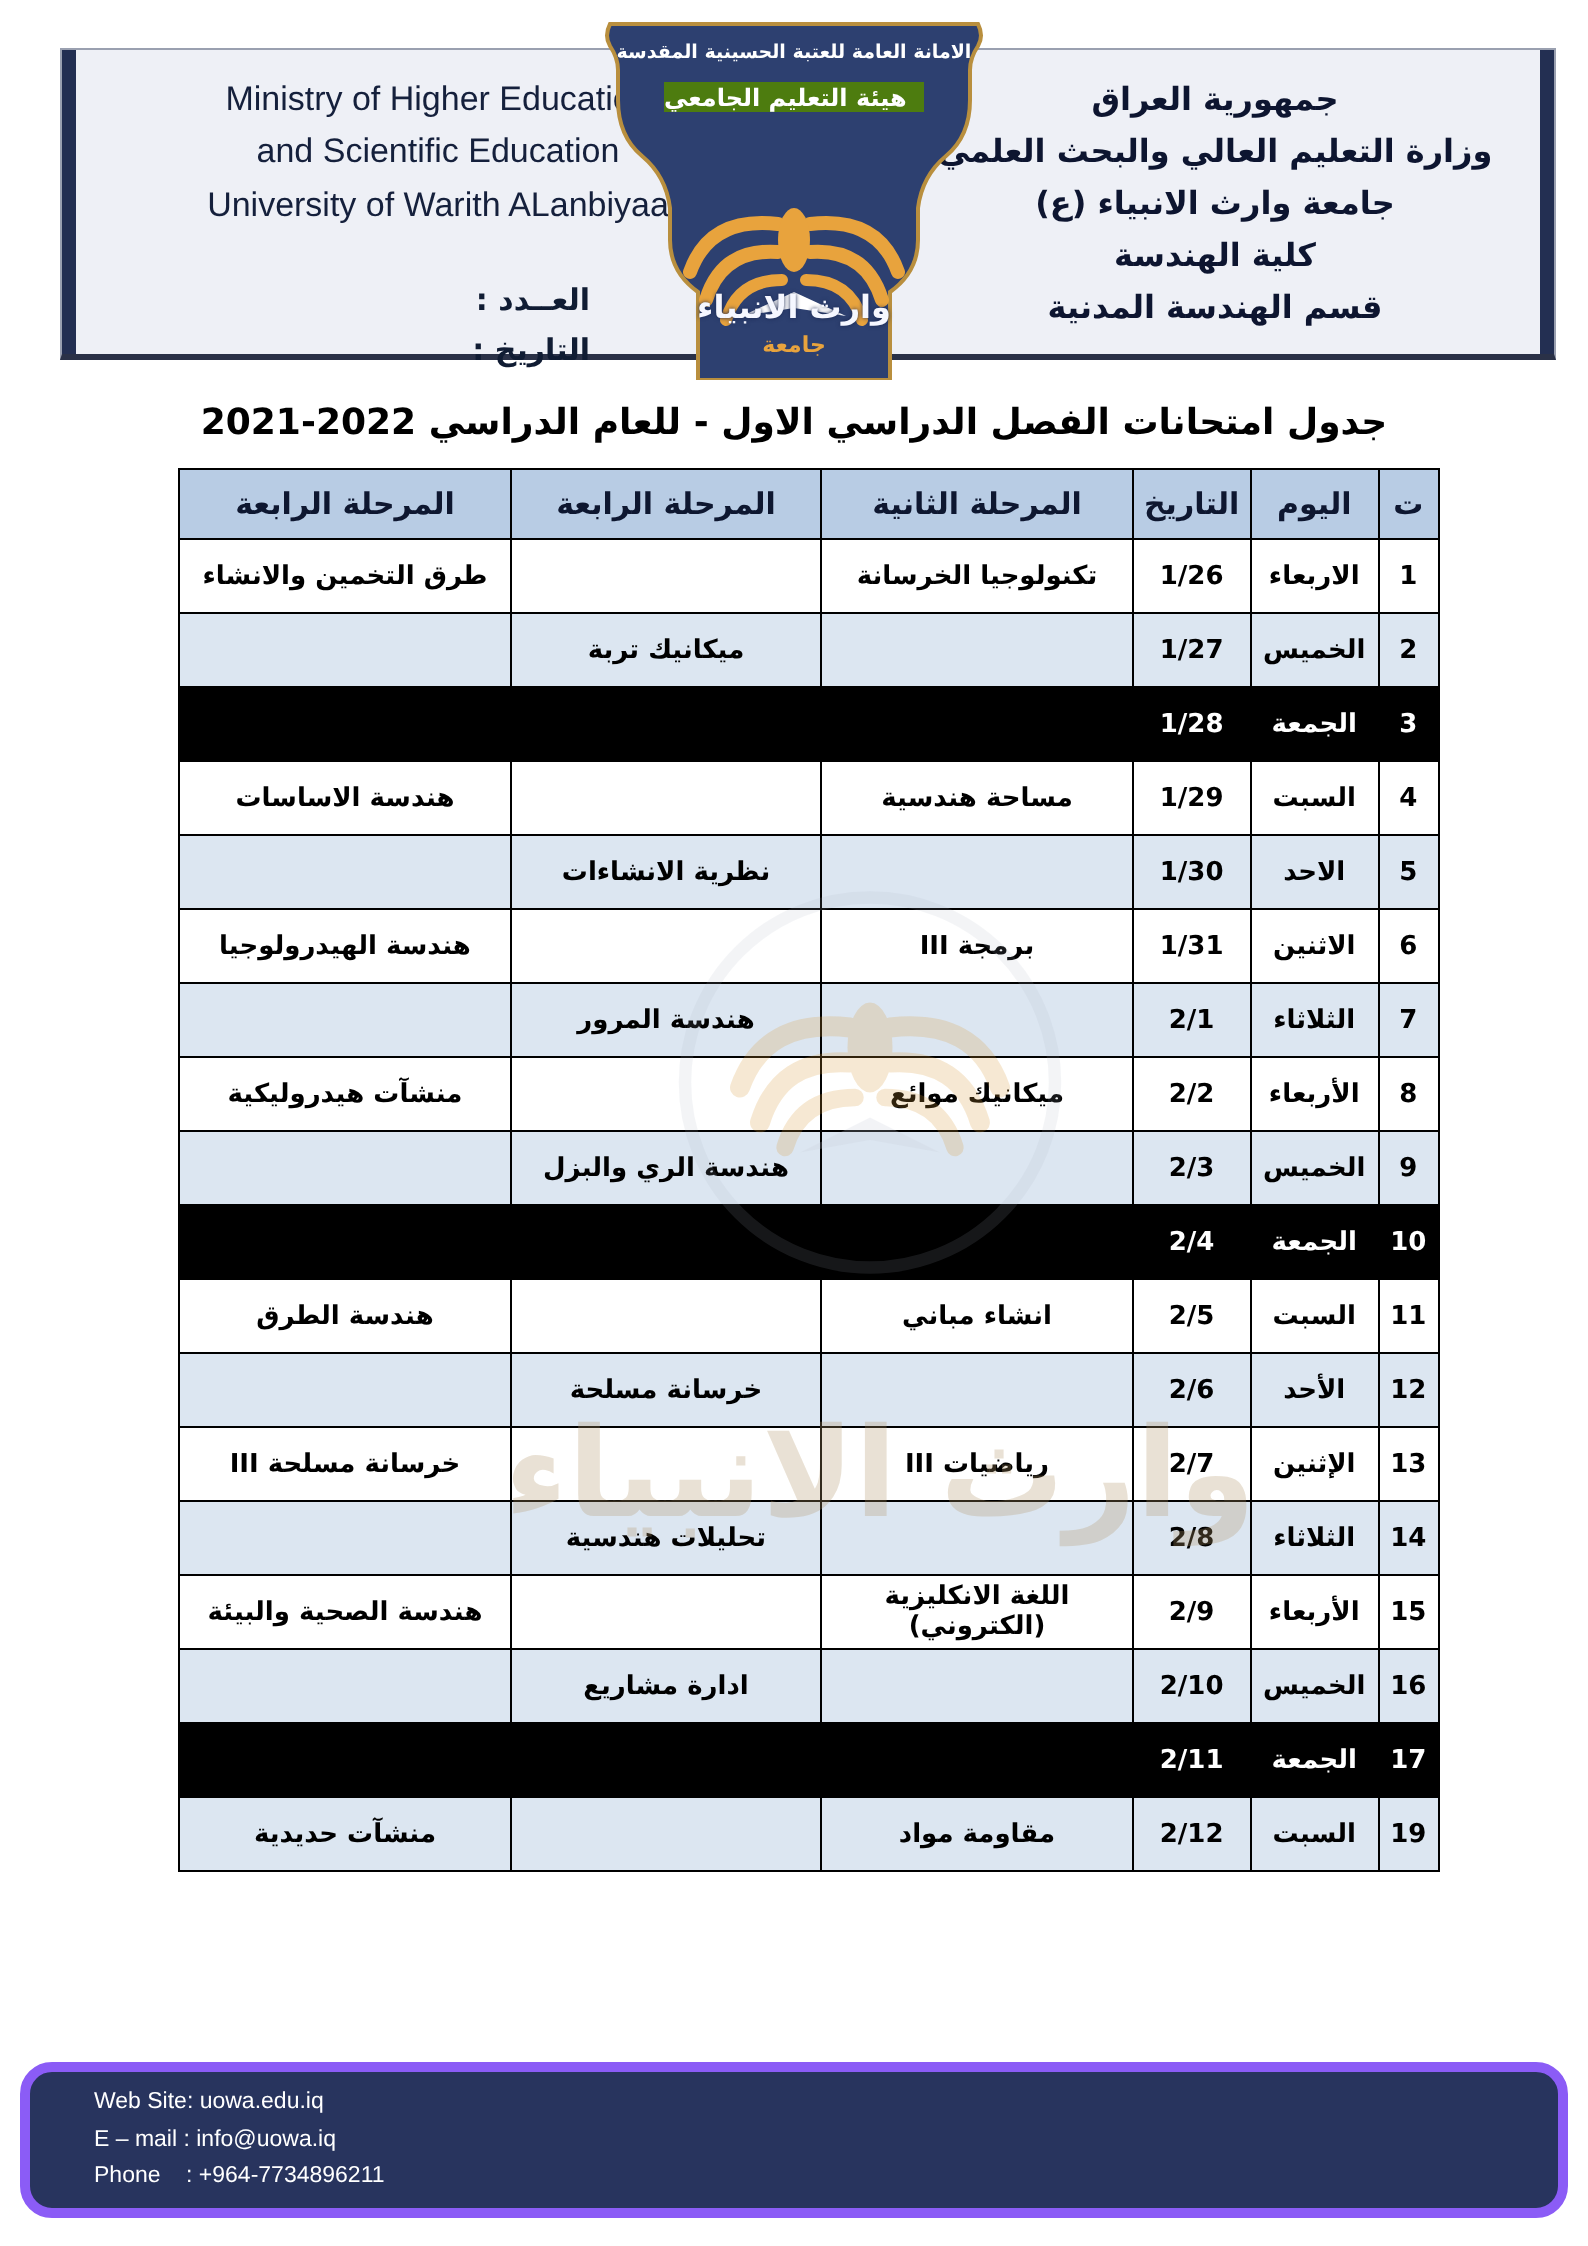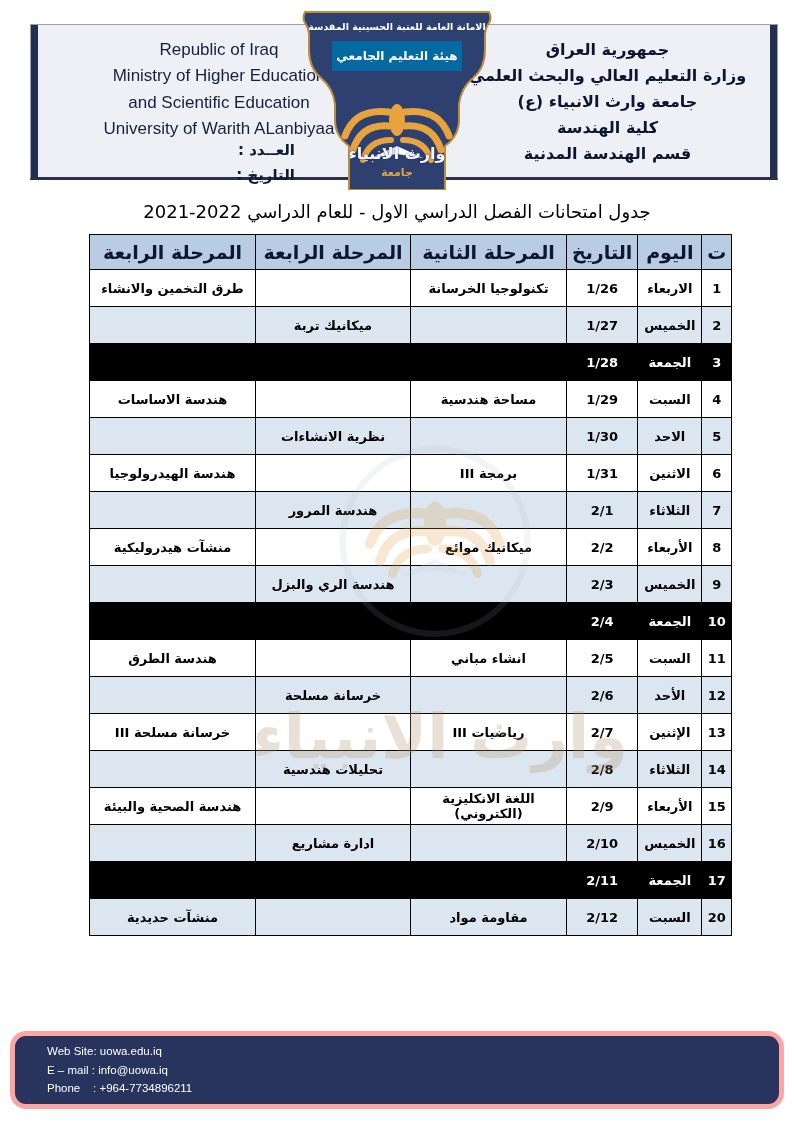--- a/index.html
+++ b/index.html
@@ -34,86 +34,85 @@
   }
 
   
   .dome-wrap { position:absolute; left:297px; top:8px; width:200px; height:182px; }
   .dome-wrap svg { position:absolute; left:0; top:0; }
   .dome-top-text {
     position:absolute; top:13px; left:5px; width:190px; text-align:center;
     color:#ffffff; font-size:9.5px; font-weight:bold; direction:rtl;
   }
   .dome-band {
-    position:absolute; top:33px; left:35px; width:130px; height:30px;
-    background:#0369a1; display:flex; align-items:center; justify-content:center;
+    position:absolute; top:33px; left:35px; width:130px; height:15px;
+    background:#4d7c0f; display:flex; align-items:center; 
   }
   .dome-band span { color:#ffffff; font-size:12px; font-weight:bold; direction:rtl; }
   .dome-calligraphy {
     position:absolute; top:136px; left:0; width:200px; text-align:center;
     color:#f5f7ff; font-size:16px; font-weight:bold; direction:rtl; letter-spacing:1px;
     text-shadow:0 0 2px #1a2750;
   }
   .dome-sub {
     position:absolute; top:158px; left:0; width:200px; text-align:center;
     color:#e8a33d; font-size:11px; font-weight:bold; direction:rtl;
   }
 
   
   .doc-title {
     position:absolute; top:201px; left:0; width:100%; text-align:center; direction:rtl;
-    font-size:18px; font-weight:normal; color:#000;
+    font-size:18px; font-weight:bold; color:#000;
   }
 
   
   .table-wrap { position:absolute; left:89px; top:234px; }
   table { border-collapse:collapse; direction:rtl; }
   th, td {
     border:1px solid #000; text-align:center; vertical-align:middle;
     font-weight:bold; padding:0 5px;
   }
-  thead th { background:#b8cce4; height:35px; font-size:19px; color:#0e1730; }
+  thead th { background:#b8cce4; height:35px; font-size:15px; color:#0e1730; }
   tbody td { height:37px; font-size:13px; color:#000; }
   tr.row-white td { background:#ffffff; }
   tr.row-blue  td { background:#dce6f1; }
   tr.row-black td { background:#000000; color:#ffffff; border-color:#000; }
 
   
   .watermark-emblem { position:absolute; left:310px; top:420px; opacity:0.22; pointer-events:none; }
   .watermark-text {
     position:absolute; left:230px; top:700px; width:420px; text-align:center; direction:rtl;
     font-size:62px; font-weight:bold; color:#b3976a; opacity:0.28; pointer-events:none;
     letter-spacing:2px;
   }
 
   
   .footer-box {
     position:absolute; left:10px; top:1031px; width:774px; height:78px;
-    background:#28345e; border:5px solid #fca5a5; border-radius:16px;
+    background:#28345e; border:5px solid #8b5cf6; border-radius:16px;
     display:flex; align-items:center;
   }
   .contact-block { width:235px; padding-left:32px; }
   .contact-block div {
     color:#ffffff; font-family:"Liberation Sans", sans-serif; font-size:11.5px;
     line-height:1.6; white-space:pre;
   }
   .footer-notes { flex:1; direction:rtl; text-align:right; padding-right:16px; padding-left:8px; }
   .footer-notes div {
     color:#ffffff; font-size:10.5px; font-weight:bold; line-height:1.95;
   }
 </style>
 </head>
 <body>
 
 <div class="header-box">
   <div class="header-bar left"></div>
   <div class="header-bar right"></div>
 
   <div class="english-block">
-      <div>Republic of Iraq</div>
       <div>Ministry of Higher Education</div>
       <div>and Scientific Education</div>
       <div>University of Warith ALanbiyaa</div>
     </div>
 
   <div class="ref-block">
     <div>العــدد :</div>
     <div>التاريخ :</div>
   </div>
 
@@ -302,21 +301,21 @@
         </tr>
         <tr class="row-black">
           <td>17</td>
           <td>الجمعة</td>
           <td>2/11</td>
           <td></td>
           <td></td>
           <td></td>
         </tr>
         <tr class="row-blue">
-          <td>20</td>
+          <td>19</td>
           <td>السبت</td>
           <td>2/12</td>
           <td>مقاومة مواد</td>
           <td></td>
           <td>منشآت حديدية</td>
         </tr>
       </tbody>
   </table>
 </div>
 

